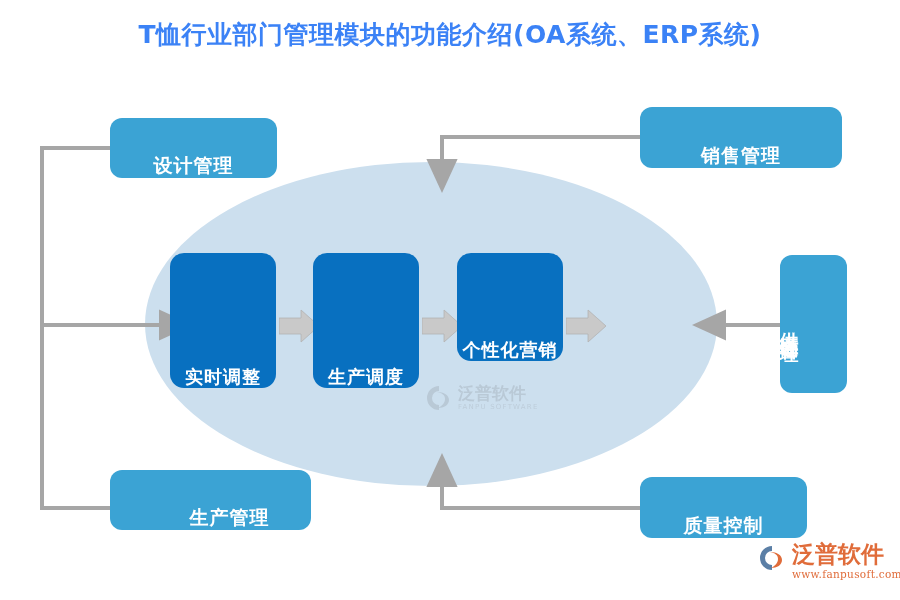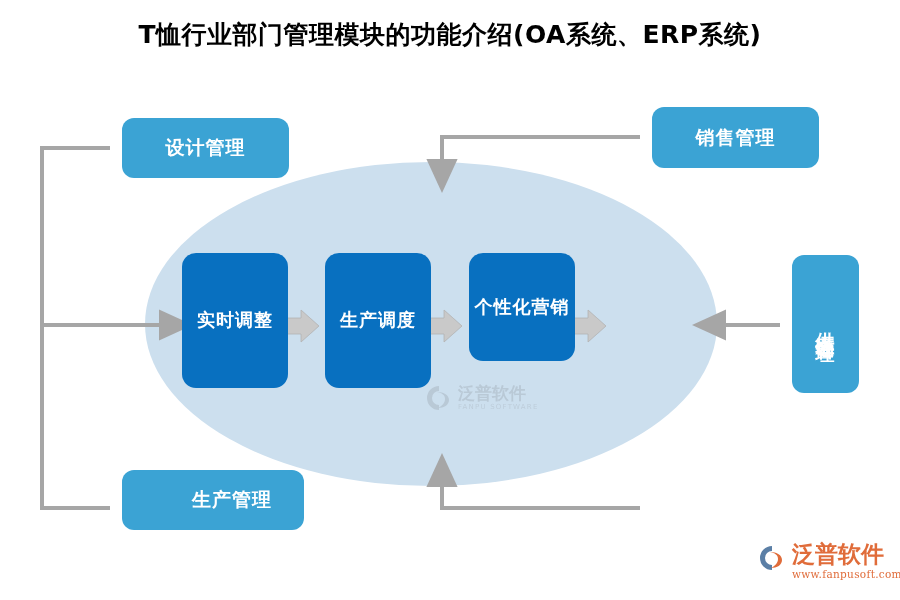--- a/index.html
+++ b/index.html
@@ -19,21 +19,21 @@
   
   #title {
     position: absolute;
     left: 0;
     top: 18px;
     width: 900px;
     text-align: center;
     font-size: 25px;
     font-weight: bold;
     letter-spacing: 0.5px;
-    color: #000000;
+    color: #3b82f6;
     font-family: "DejaVu Sans", "Liberation Sans", sans-serif;
     white-space: nowrap;
   }
 
   
   #connectors {
     position: absolute;
     left: 0;
     top: 0;
     width: 900px;
@@ -49,27 +49,26 @@
     height: 324px;
     background: #ccdfee;
     border-radius: 50%;
   }
 
   
   .node {
     position: absolute;
     box-sizing: border-box;
     display: flex;
-    align-items: center;
+    align-items: flex-end;
     justify-content: center;
     text-align: center;
     color: #ffffff;
     font-weight: bold;
     line-height: 1.25;
-    margin-left: 12px;
   }
   .node-outer {
     background: #3ba3d4;
     border-radius: 12px;
     font-size: 19px;
     letter-spacing: 1px;
   }
   .node-core {
     background: #0870c0;
     border-radius: 14px;
@@ -81,22 +80,22 @@
     border-radius: 12px;
     font-size: 19px;
     writing-mode: vertical-rl;
     text-orientation: upright;
     letter-spacing: 3px;
     line-height: 1;
   }
 
   
   #node-design       { left: 110px; top: 118px; width: 167px; height: 60px; }
-  #node-sales        { left: 640px; top: 107px; width: 167px; height: 61px; }
-  #node-production   { left: 110px; top: 470px; width: 182px; height: 60px; padding-left: 38px; }
+  #node-sales        { left: 640px; top: 107px; width: 202px; height: 61px; }
+  #node-production   { left: 110px; top: 470px; width: 201px; height: 60px; padding-left: 38px; }
   #node-quality      { left: 640px; top: 477px; width: 167px; height: 61px; }
   #node-supplychain  { left: 780px; top: 255px; width: 67px; height: 138px; }
 
   #node-realtime     { left: 170px; top: 253px; width: 106px; height: 135px; }
   #node-schedule     { left: 313px; top: 253px; width: 106px; height: 135px; }
   #node-marketing    { left: 457px; top: 253px; width: 106px; height: 108px; }
   #node-inventory    { left: 601px; top: 253px; width: 111px; height: 135px; }
 
   
   .block-arrow {
@@ -223,20 +222,23 @@
   </div>
 
   <div class="node node-outer" id="node-sales">
     <span>销售管理</span>
   </div>
 
   <div class="node node-outer" id="node-production">
     <span>生产管理</span>
   </div>
 
+  <div class="node node-outer" id="node-quality">
+    <span>质量控制</span>
+  </div>
 
   <div class="node node-vertical" id="node-supplychain">
     <span>供应链管理</span>
   </div>
 
   <div class="node node-core" id="node-realtime">
     <span>实时调整</span>
   </div>
 
   <div class="node node-core" id="node-schedule">

